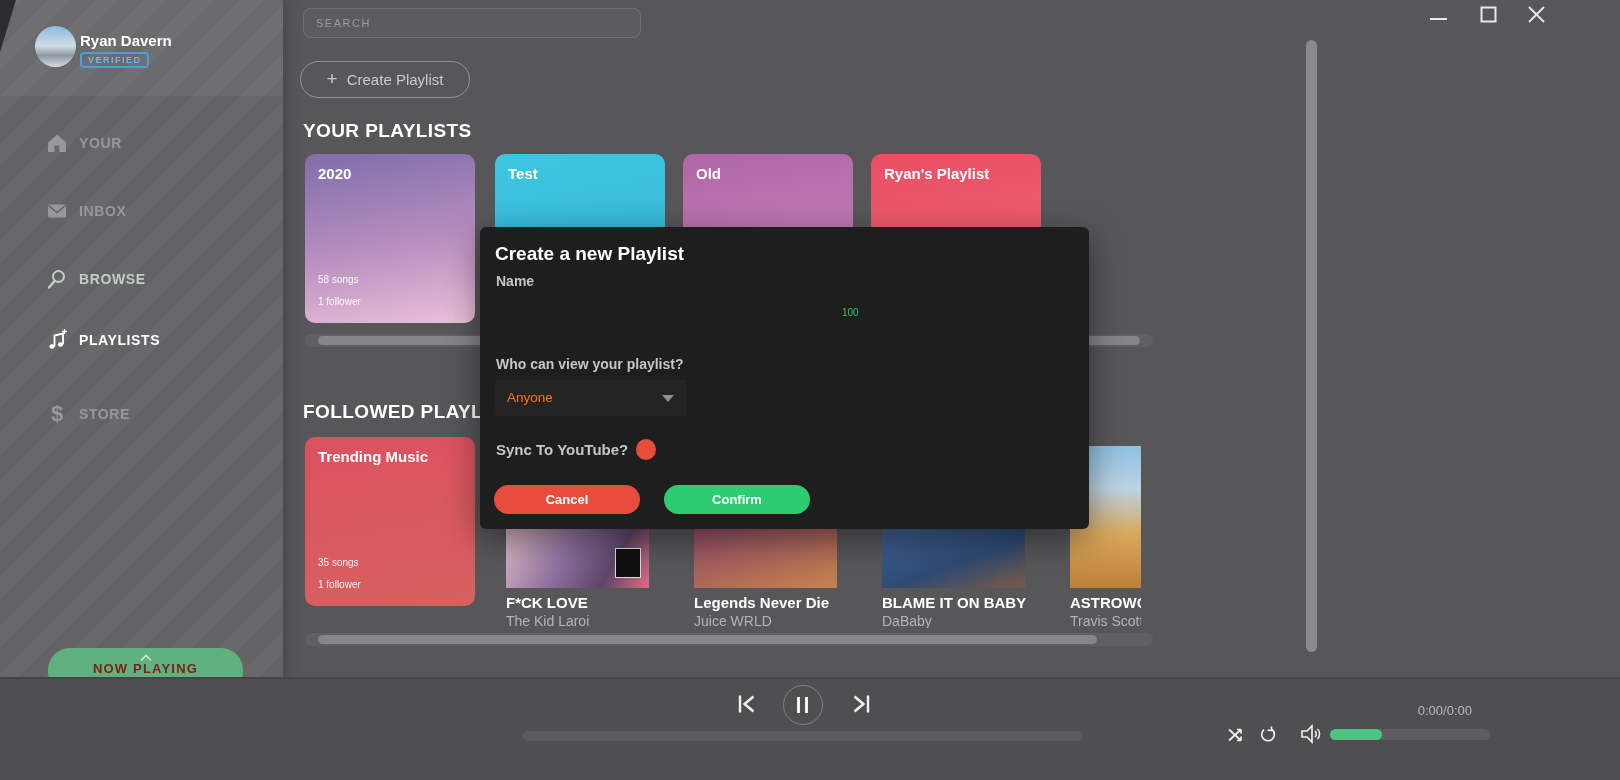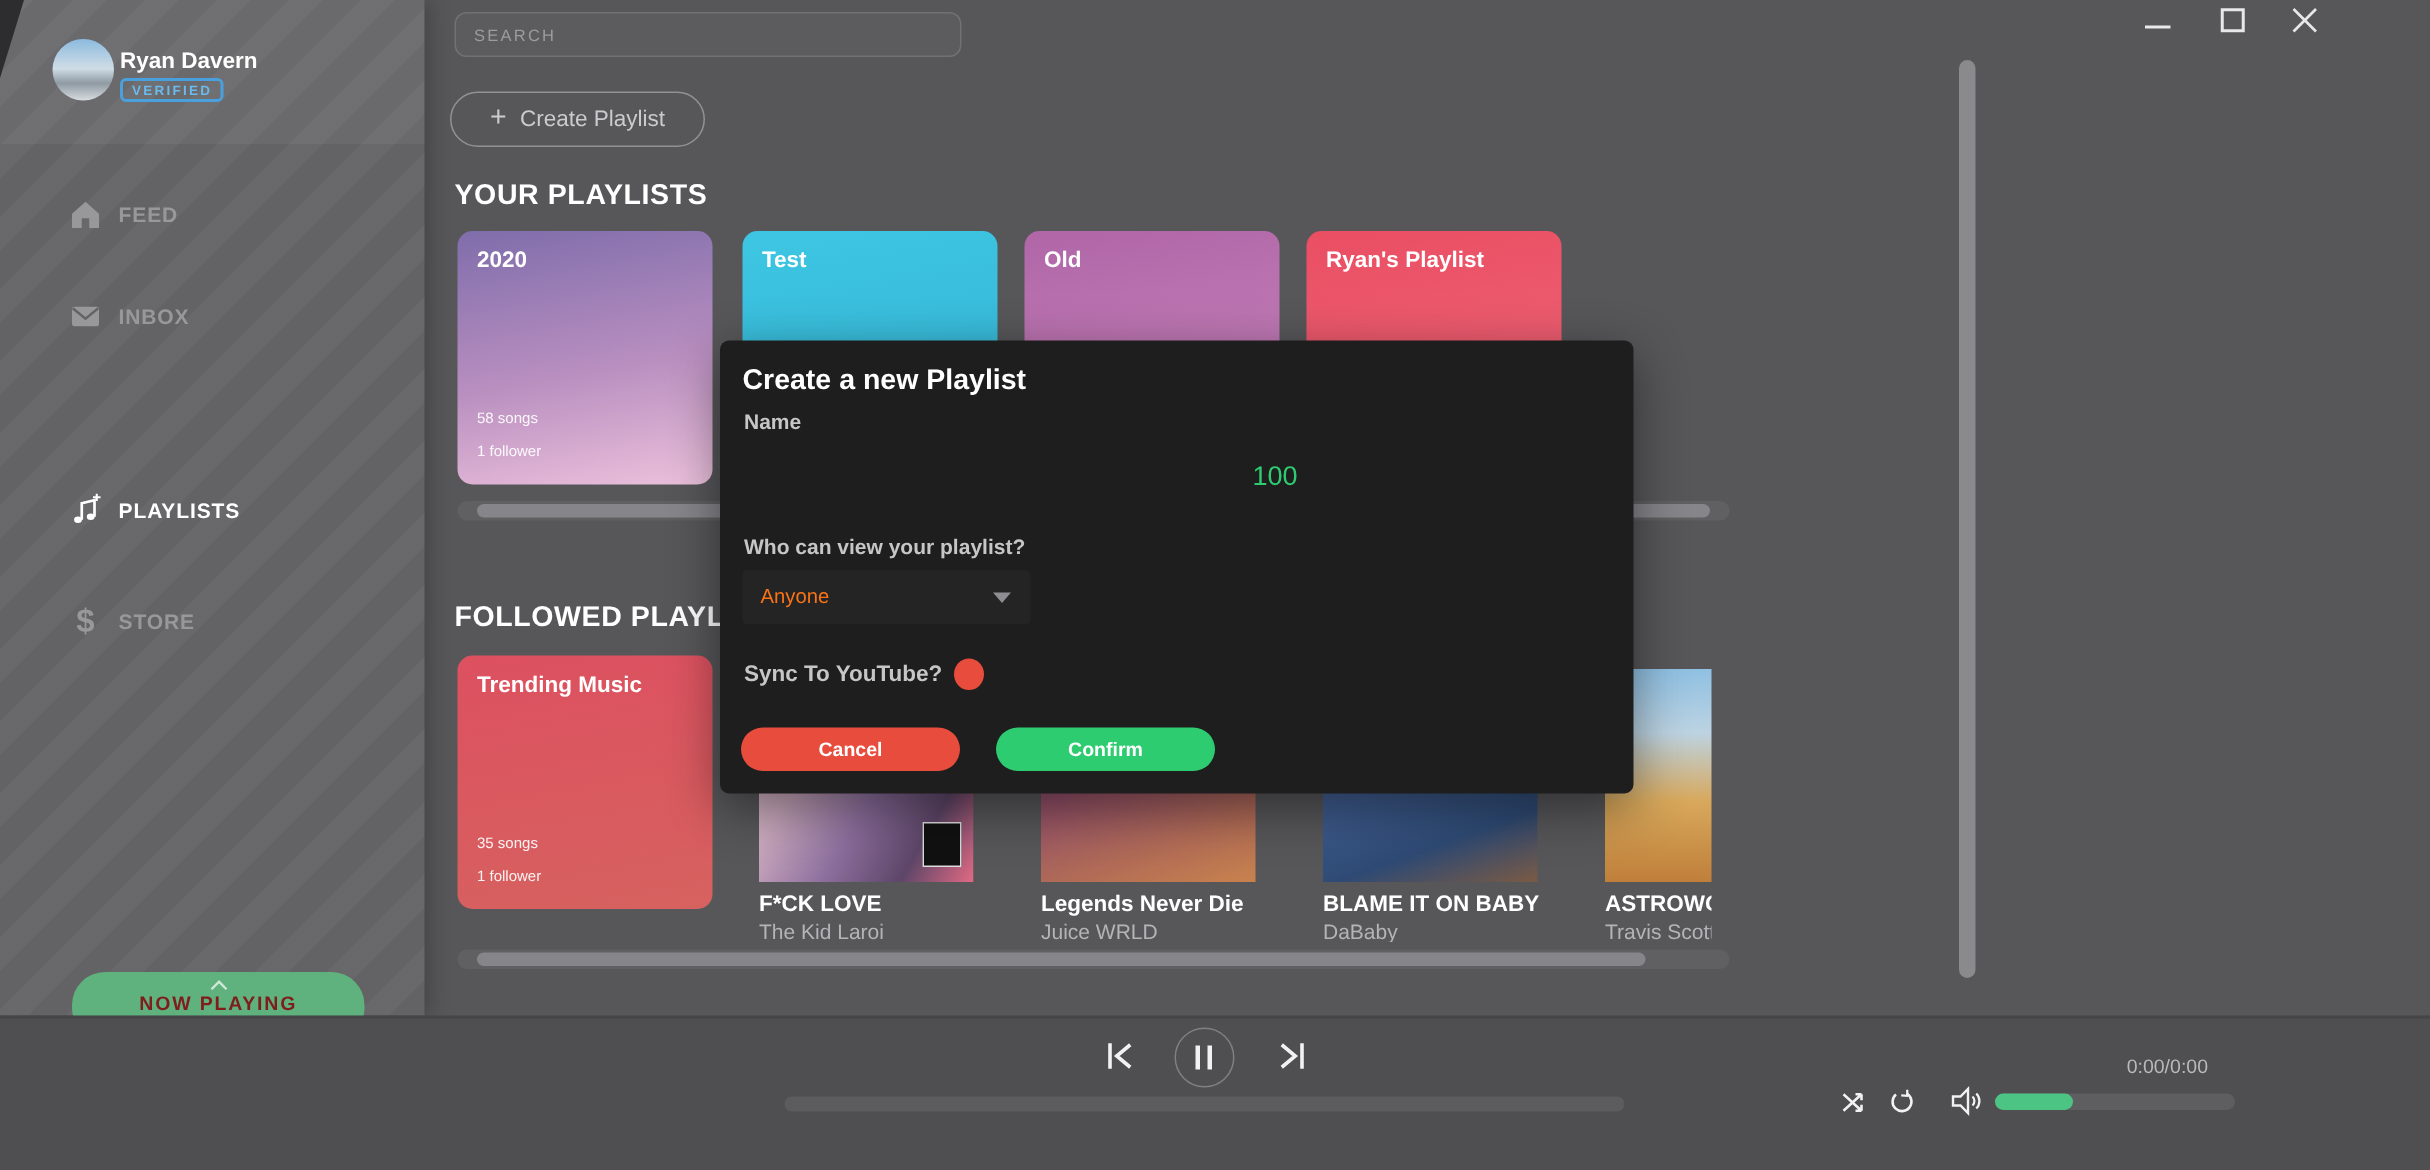--- a/index.html
+++ b/index.html
@@ -76,21 +76,21 @@
 
   
   .modal{position:absolute;left:480px;top:227px;width:609px;height:302px;background:#1e1e1e;
     border-radius:6px;z-index:5;box-shadow:0 10px 34px rgba(0,0,0,.45);}
   .m-title{position:absolute;left:15px;top:16px;font-size:19px;font-weight:bold;color:#fff;}
   .m-label{position:absolute;left:16px;font-size:14px;font-weight:bold;color:#c6c6c6;}
   .m-input{position:absolute;left:15px;top:70px;width:387px;height:36px;background:#272727;
     border:none;border-radius:3px;color:#ddd;font-size:14px;padding:0 45px 0 12px;outline:none;
     font-family:"Liberation Sans",sans-serif;box-sizing:border-box;}
   .m-input::placeholder{color:#8d8d8d;}
-  .m-count{position:absolute;left:335px;top:80px;width:50px;text-align:right;font-size:18px;color:#2ecc71;}
+  .m-count{position:absolute;left:362px;top:80px;width:50px;text-align:left;font-size:10px;color:#2ecc71;}
   .m-select{position:absolute;left:15px;top:153px;width:192px;height:36px;background:#242424;
     border-radius:3px;cursor:pointer;}
   .m-select .sel-text{position:absolute;left:12px;top:10px;font-size:13.5px;color:#f97316;}
   .sel-chevron{position:absolute;right:13px;top:15px;width:0;height:0;
     border-left:6px solid transparent;border-right:6px solid transparent;border-top:7px solid #8e8e92;}
   .m-sync-label{position:absolute;left:16px;top:214px;font-size:15px;font-weight:bold;color:#c6c6c6;}
   .m-toggle{position:absolute;left:156px;top:212px;width:20px;height:21px;border-radius:50%;
     background:#e74c3c;cursor:pointer;}
   .m-btn{position:absolute;top:258px;width:146px;height:29px;border:none;border-radius:15px;
     color:#fff;font-size:13px;font-weight:bold;cursor:pointer;font-family:"Liberation Sans",sans-serif;}
@@ -193,30 +193,39 @@
       <div class="uname">Ryan Davern</div>
       <div class="vbadge">VERIFIED</div>
     </div>
 
     <div class="navitem nav-dim" style="top:130px;">
       <span class="nicon">
         <svg width="22" height="22" viewBox="0 0 22 22">
             <path d="M2 10.5 L11 2.5 L20 10.5 V20 H13.5 V13.5 H8.5 V20 H2 Z" fill="currentColor"></path>
           </svg>
       </span>
-      <span class="nlabel">FEED</span>
+      <span class="nlabel">YOUR</span>
     </div>
     <div class="navitem nav-dim" style="top:198px;">
       <span class="nicon">
         <svg width="22" height="22" viewBox="0 0 22 22">
             <rect x="2" y="4.5" width="18" height="13" rx="1.5" fill="currentColor"></rect>
             <path d="M2.5 5.5 L11 12.5 L19.5 5.5" stroke="#636366" stroke-width="1.6" fill="none"></path>
           </svg>
       </span>
       <span class="nlabel">INBOX</span>
+    </div>
+    <div class="navitem nav-mid" style="top:266px;">
+      <span class="nicon">
+        <svg width="22" height="22" viewBox="0 0 22 22">
+            <circle cx="12.5" cy="8.5" r="5.5" fill="none" stroke="currentColor" stroke-width="2"></circle>
+            <line x1="8.5" y1="13" x2="3" y2="19.5" stroke="currentColor" stroke-width="2.4" stroke-linecap="round"></line>
+          </svg>
+      </span>
+      <span class="nlabel">BROWSE</span>
     </div>
     <div class="navitem nav-active" style="top:327px;">
       <span class="nicon">
         <svg width="22" height="22" viewBox="0 0 22 22">
             <ellipse cx="6" cy="17.5" rx="2.6" ry="2.2" fill="currentColor"></ellipse>
             <ellipse cx="14.5" cy="15.5" rx="2.6" ry="2.2" fill="currentColor"></ellipse>
             <path d="M8.5 17.5 V6.5 L17 4.5 V15.5" stroke="currentColor" stroke-width="1.8" fill="none"></path>
             <line x1="16" y1="2.5" x2="21" y2="2.5" stroke="currentColor" stroke-width="1.4"></line>
             <line x1="18.5" y1="0" x2="18.5" y2="5" stroke="currentColor" stroke-width="1.4"></line>
           </svg>

